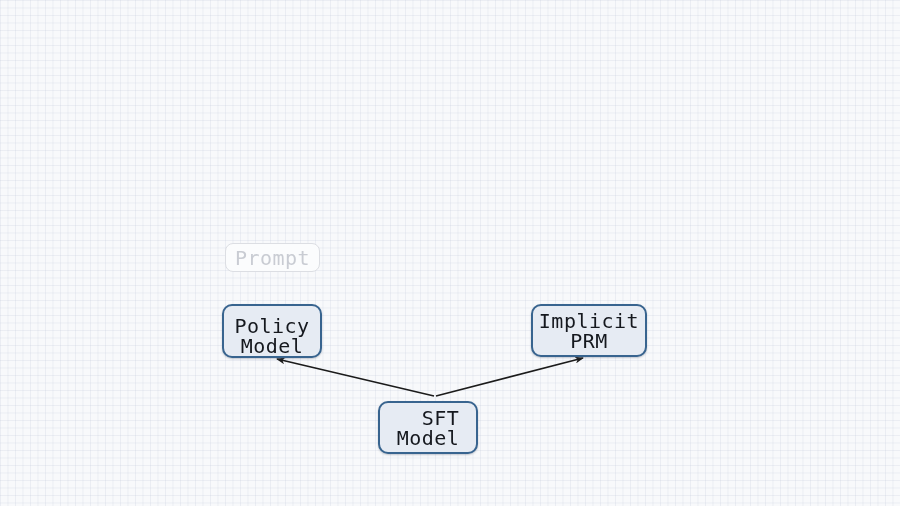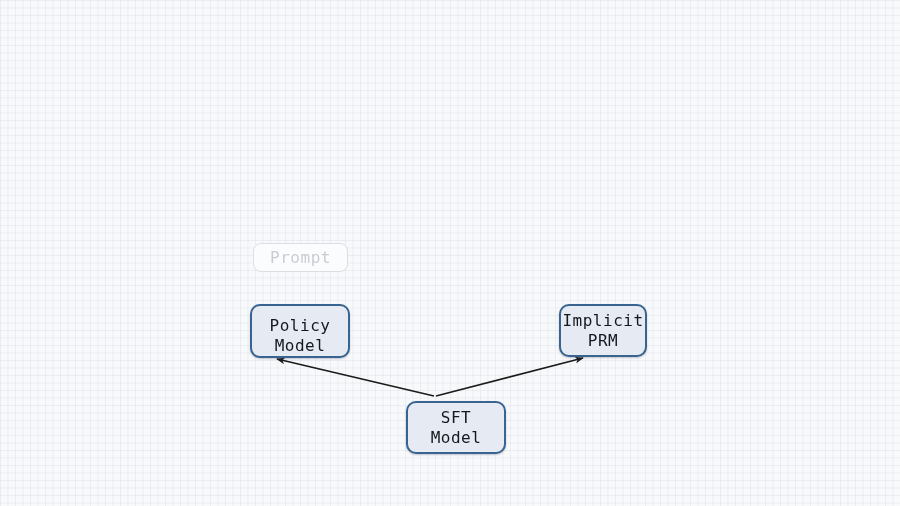--- a/index.html
+++ b/index.html
@@ -32,25 +32,24 @@
   }
 
   .node {
     position: absolute;
     box-sizing: border-box;
     display: flex;
     align-items: center;
     justify-content: center;
     text-align: center;
     white-space: pre-line;
-    font-size: 16px;
+    font-size: 20px;
     line-height: 20px;
     letter-spacing: 0.5px;
     border-radius: 10px;
-    margin-left: 28px;
   }
 
   .node.solid {
     background: #e6ebf3;
     border: 2px solid #38648f;
     color: #15181e;
     box-shadow: 0 1px 2px rgba(90,100,120,0.35);
   }
 
   .node.ghost {
@@ -73,18 +72,18 @@
     </defs>
     <g id="edges-group">
         <line x1="434" y1="396" x2="277" y2="359" stroke="#1b1b1b" stroke-width="1.6" marker-end="url(#arrowhead)"></line>
         <line x1="436" y1="396" x2="583" y2="358" stroke="#1b1b1b" stroke-width="1.6" marker-end="url(#arrowhead)"></line>
       </g>
   </svg>
   <div id="nodes-layer">
       <div class="node ghost" style="left: 225px; top: 243px; width: 95px; height: 29px;"><span>Prompt</span></div>
       <div class="node solid" style="left: 222px; top: 304px; width: 100px; height: 54px; align-items: flex-end;"><span>Policy
 Model</span></div>
-      <div class="node solid" style="left: 531px; top: 304px; width: 88px; height: 53px;"><span>Implicit
+      <div class="node solid" style="left: 531px; top: 304px; width: 116px; height: 53px;"><span>Implicit
 PRM</span></div>
-      <div class="node solid" style="left: 378px; top: 401px; width: 100px; height: 53px;"><span>SFT
+      <div class="node solid" style="left: 378px; top: 401px; width: 100px; height: 53px; text-align: right;"><span>SFT
 Model</span></div>
     </div>
 </div>
 
 </body></html>

